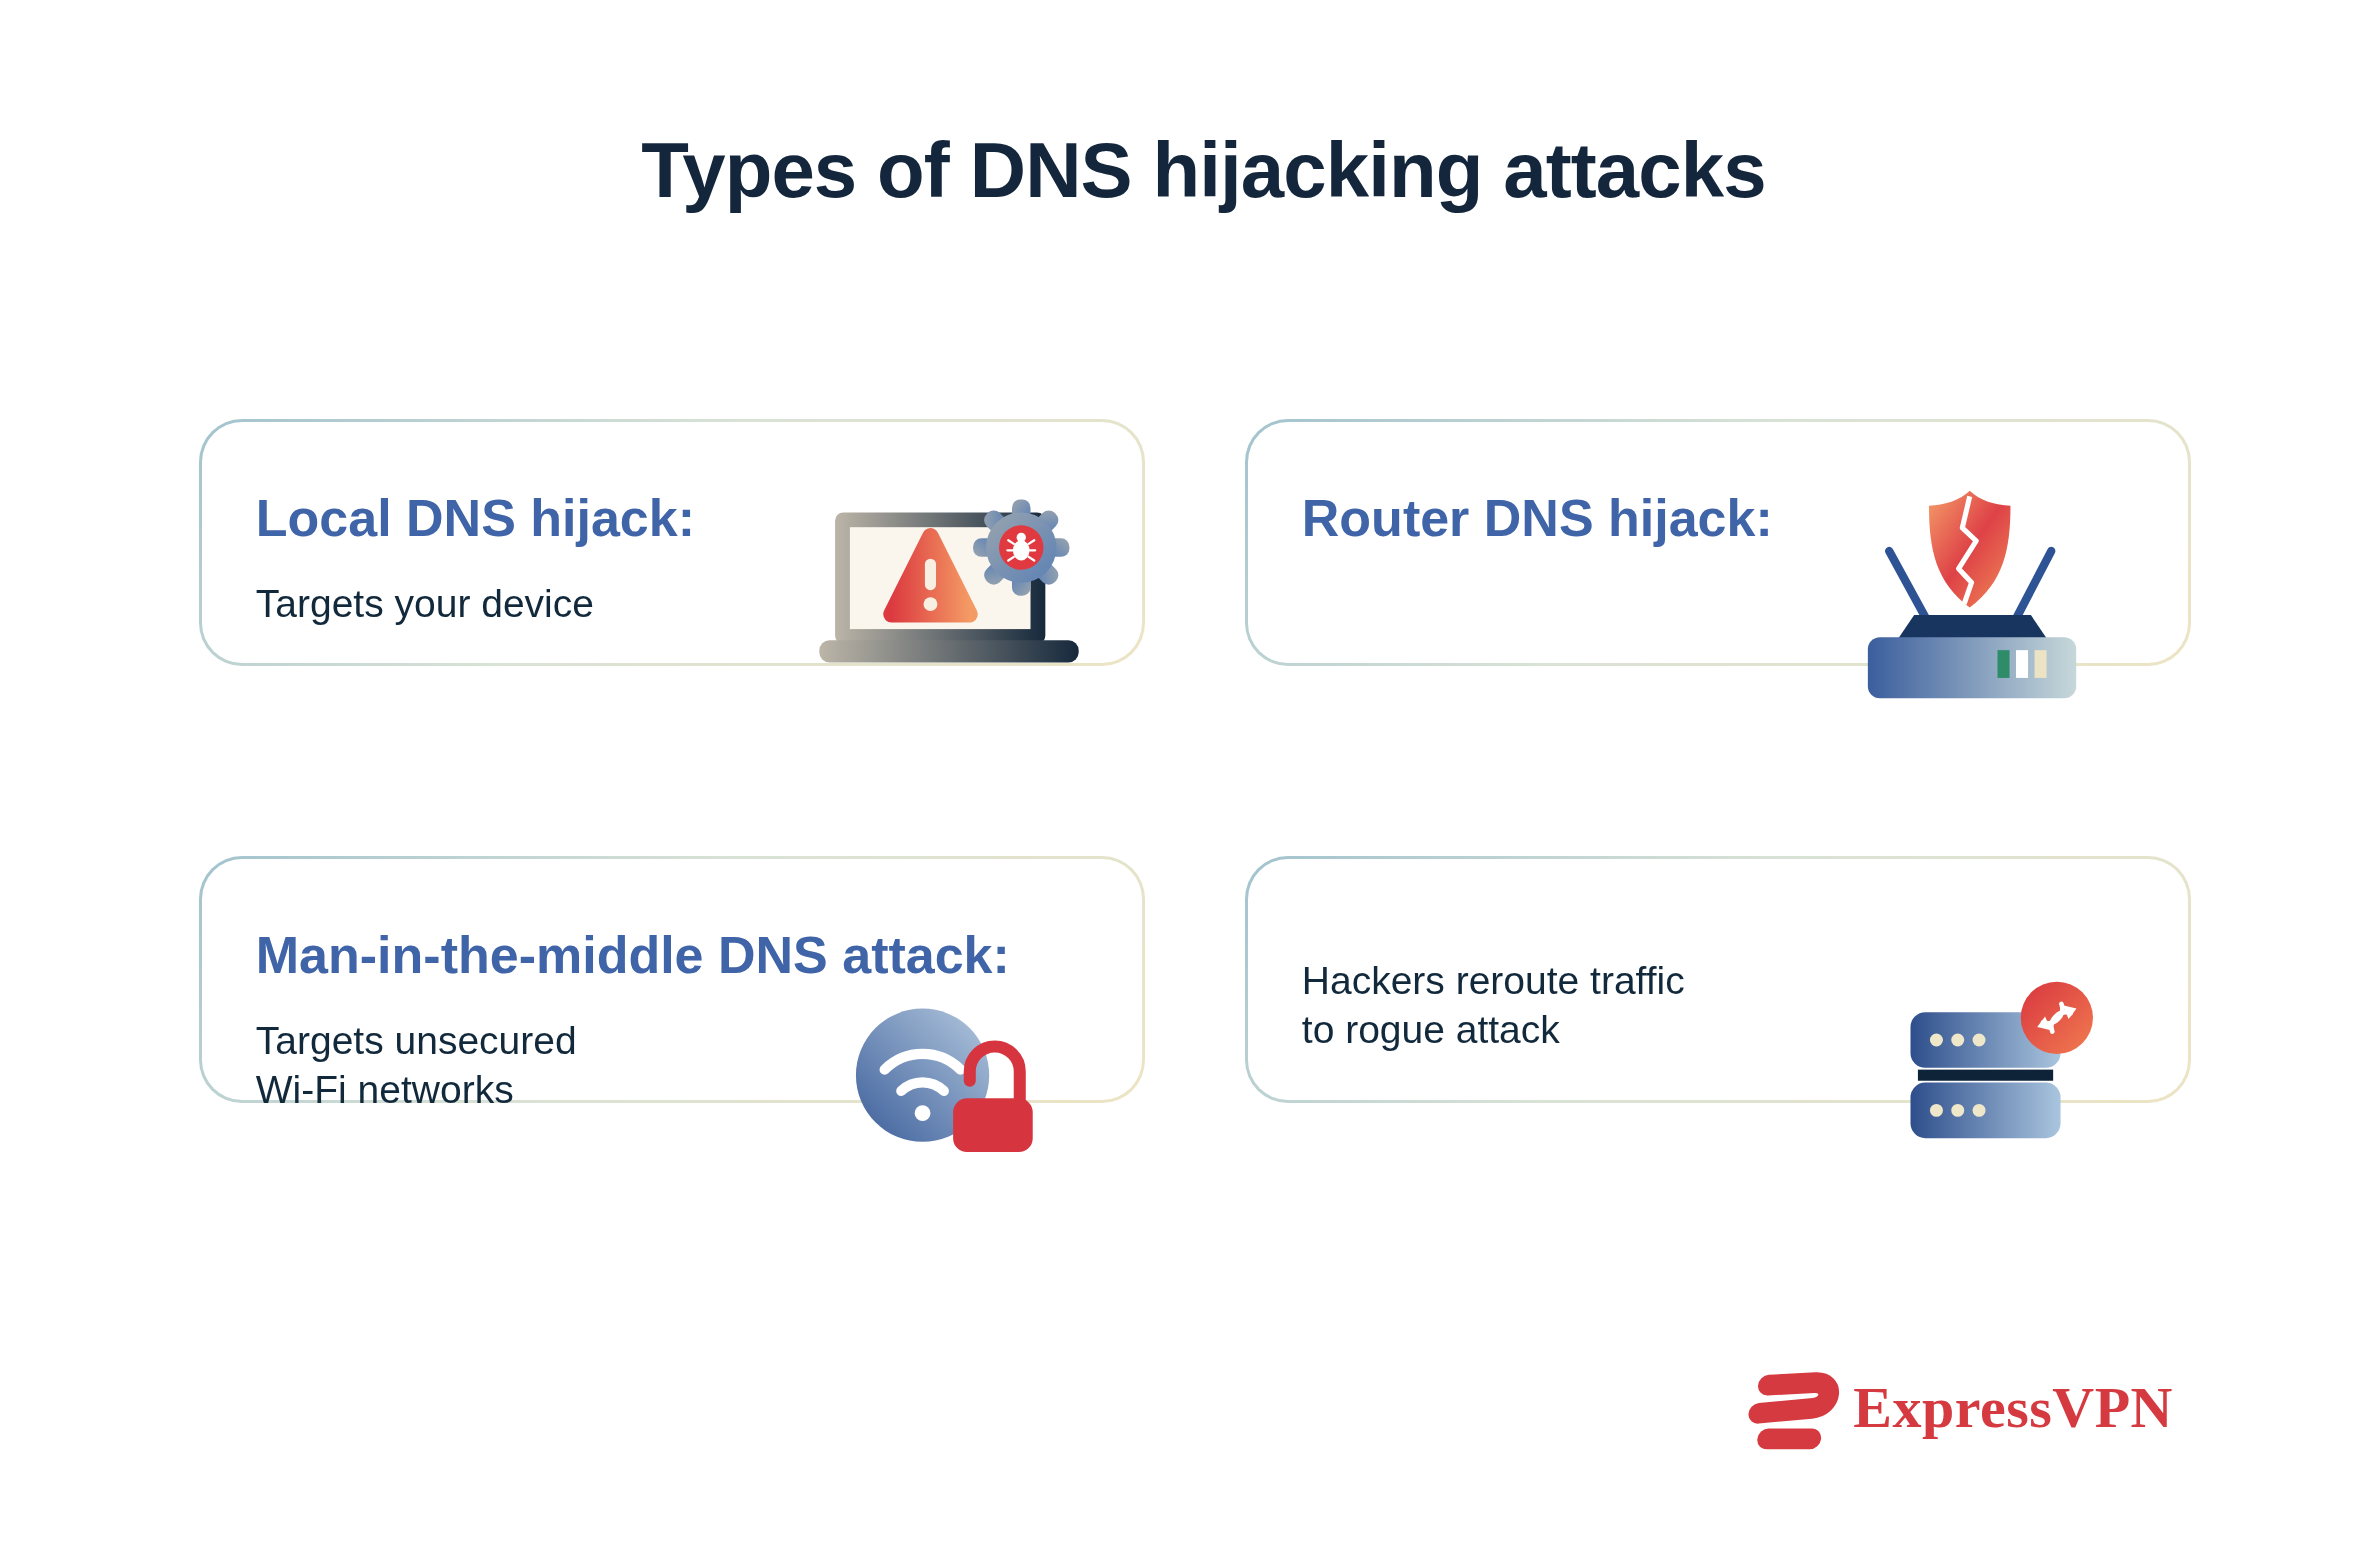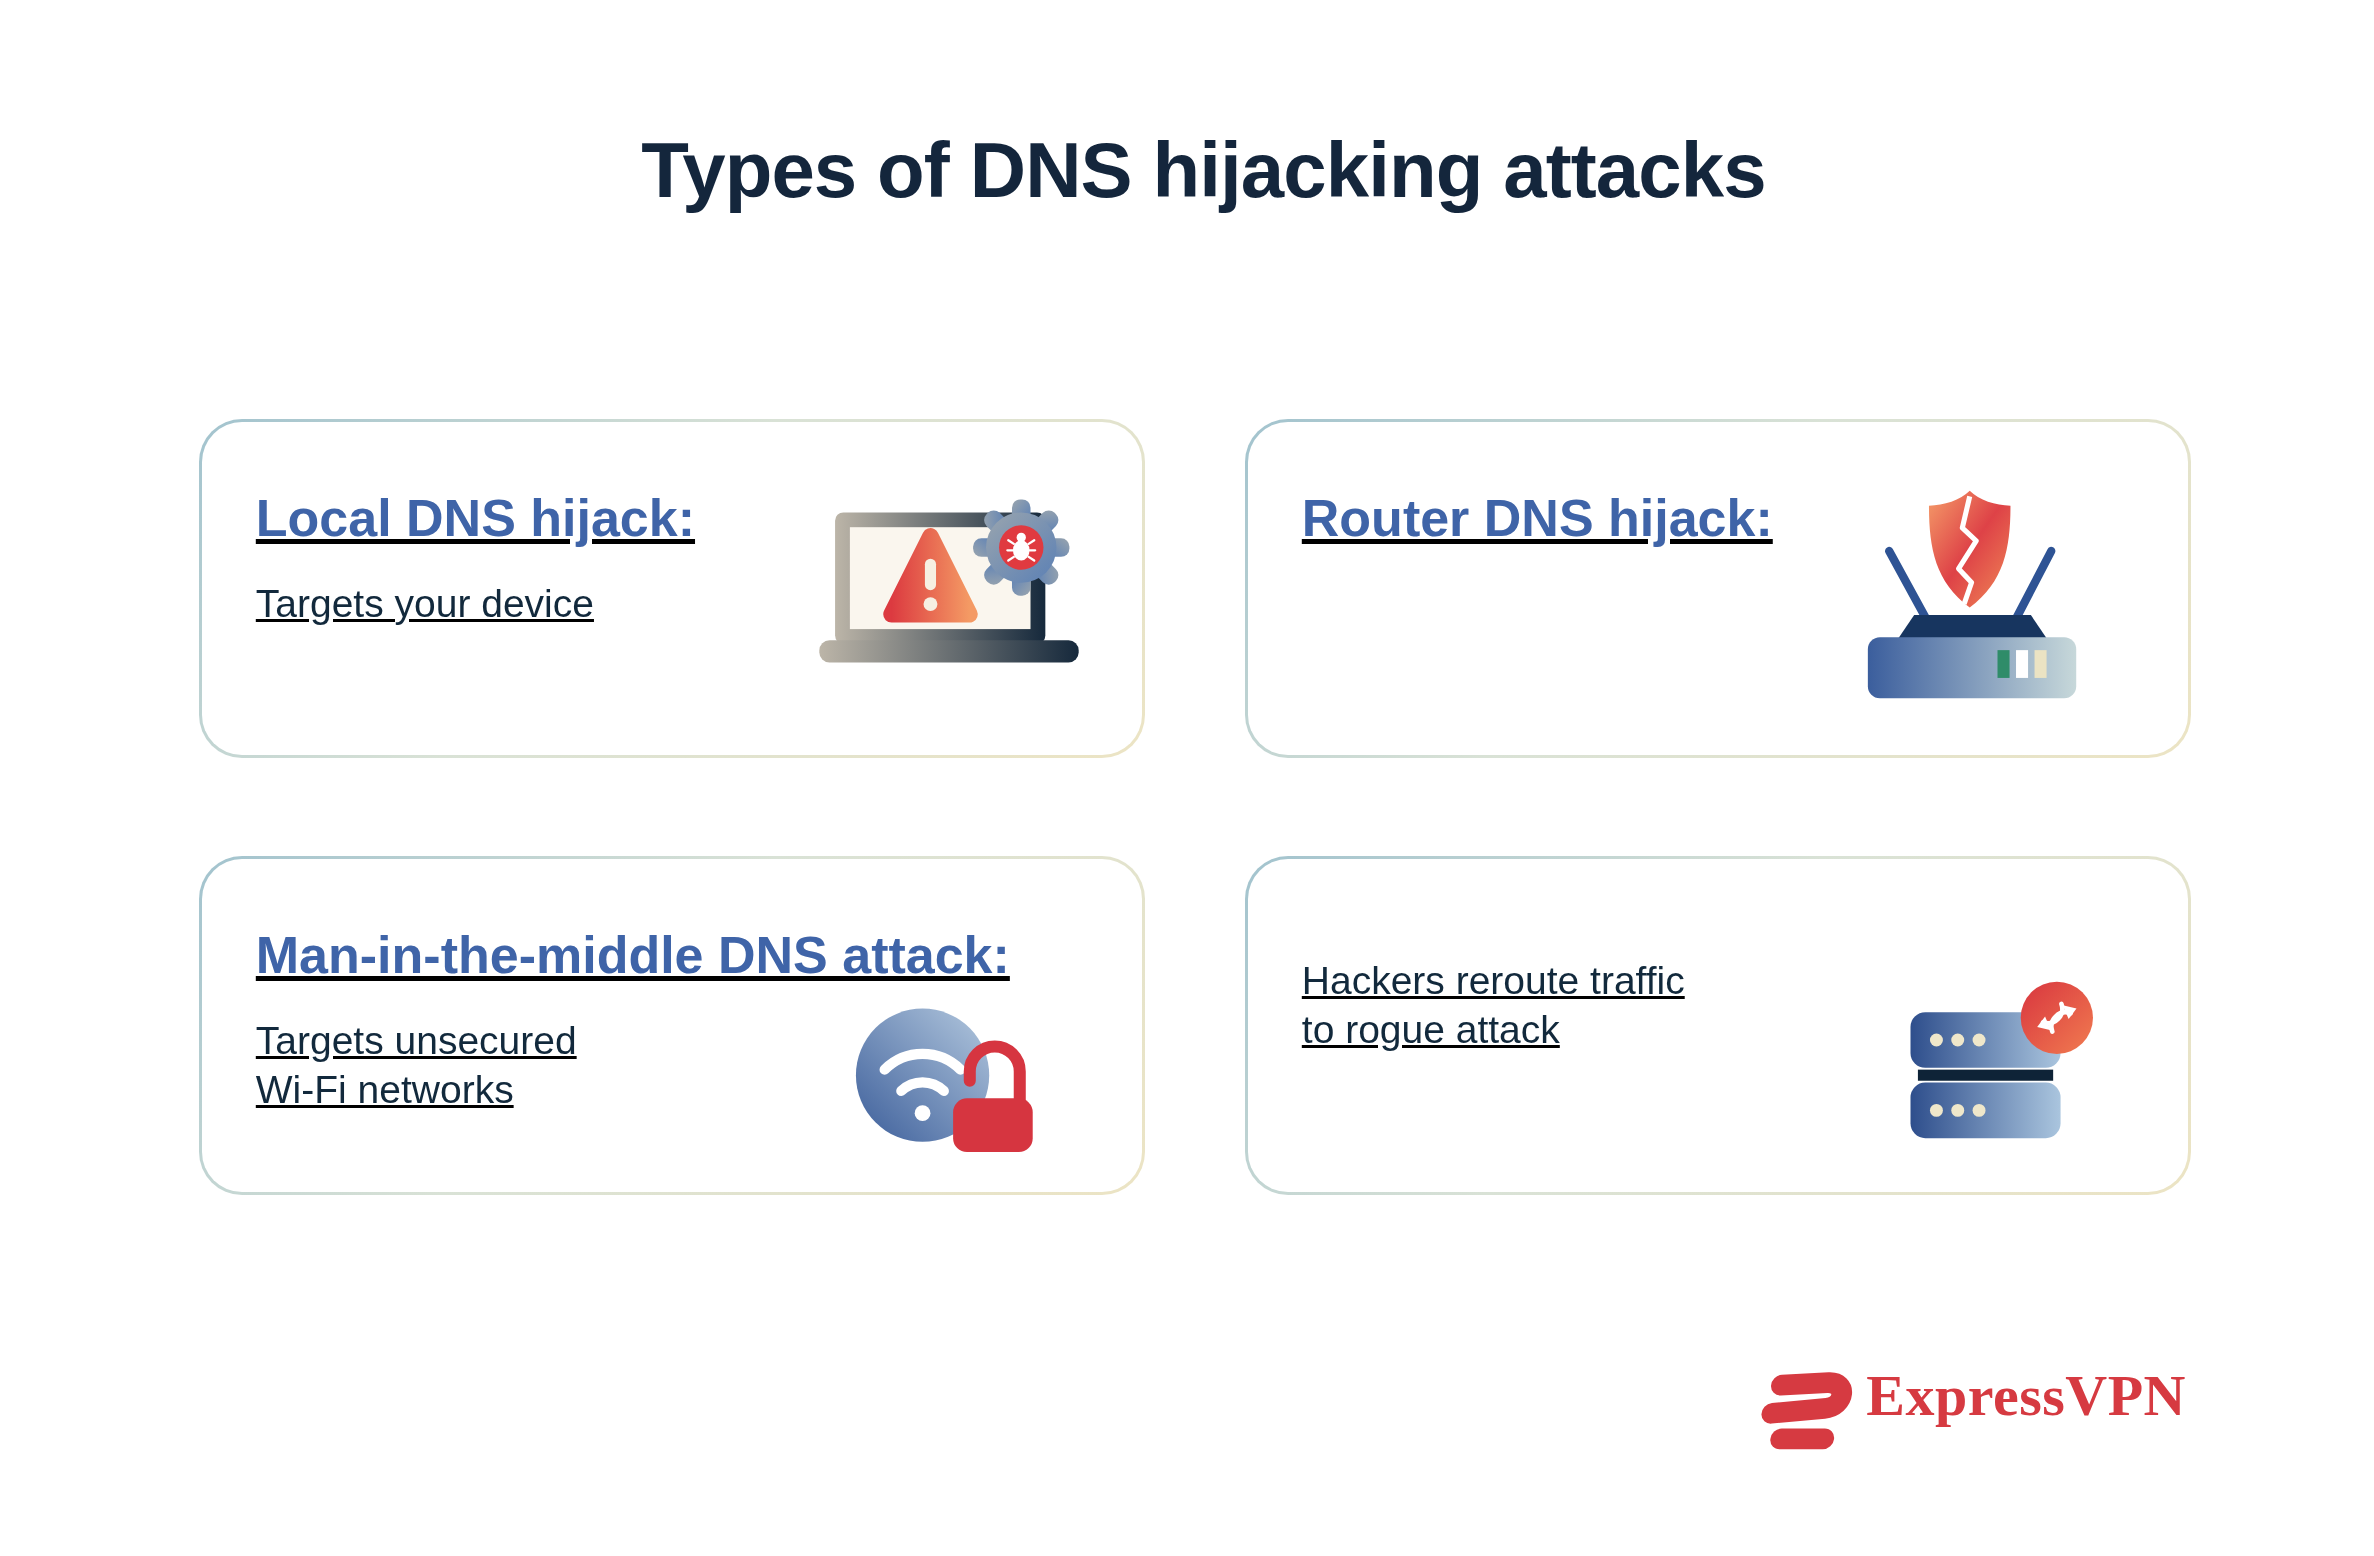--- a/index.html
+++ b/index.html
@@ -6,46 +6,45 @@
   .canvas {
     position:relative; width:2375px; height:1556px; background:#ffffff;
     font-family:"Liberation Sans", sans-serif; overflow:hidden;
   }
   .page-title {
     position:absolute; top:109px; left:0; width:100%;
     text-align:center; font-size:78px; font-weight:700; color:#14263c;
     margin:16px; letter-spacing:-0.9px;
   }
   .card {
-    position:absolute; width:946px; height:339px; border-radius:43px;
+    position:absolute; width:946px; height:247px; border-radius:43px;
     padding:2.8px; box-sizing:border-box;
     background:linear-gradient(135deg,#a2c3ce 0%,#d9e2d6 45%,#ece4c4 100%);
-    text-decoration:underline;
   }
   .card-inner {
     position:relative; width:100%; height:100%; background:#ffffff;
     border-radius:40px; box-sizing:border-box; padding:67px 54px;
   }
   .card-pos-1 { left:199px;  top:419px; }
   .card-pos-2 { left:1245px; top:419px; }
   .card-pos-3 { left:199px;  top:856px; }
   .card-pos-4 { left:1245px; top:856px; }
   .card-heading { font-size:52px; font-weight:700; color:#3f64a8; line-height:1.15; }
   .card-body {
     margin-top:30px; font-size:39px; font-weight:400; color:#12293c;
     white-space:pre-line; line-height:1.26;
   }
   .card-icon { position:absolute; }
   .icon-laptop { right:63px;  top:70px;  width:260px; height:176px; }
   .icon-router { right:109px; top:67px;  width:213px; height:213px; }
   .icon-wifi   { right:88px;  top:144px; width:199px; height:150px; }
   .icon-server { right:92px;  top:118px; width:195px; height:176px; }
   .logo {
-    position:absolute; right:189px; top:1362px;
-    display:flex; align-items:flex-start; gap:7px;
+    position:absolute; right:202px; top:1362px;
+    display:flex; align-items:center; gap:7px;
   }
   .logo-text {
     font-family:"Liberation Serif", serif; font-weight:700;
     font-size:58px; color:#d63a41; letter-spacing:0.5px;
   }
 </style>
 </head>
 <body>
 
 <div class="canvas">

